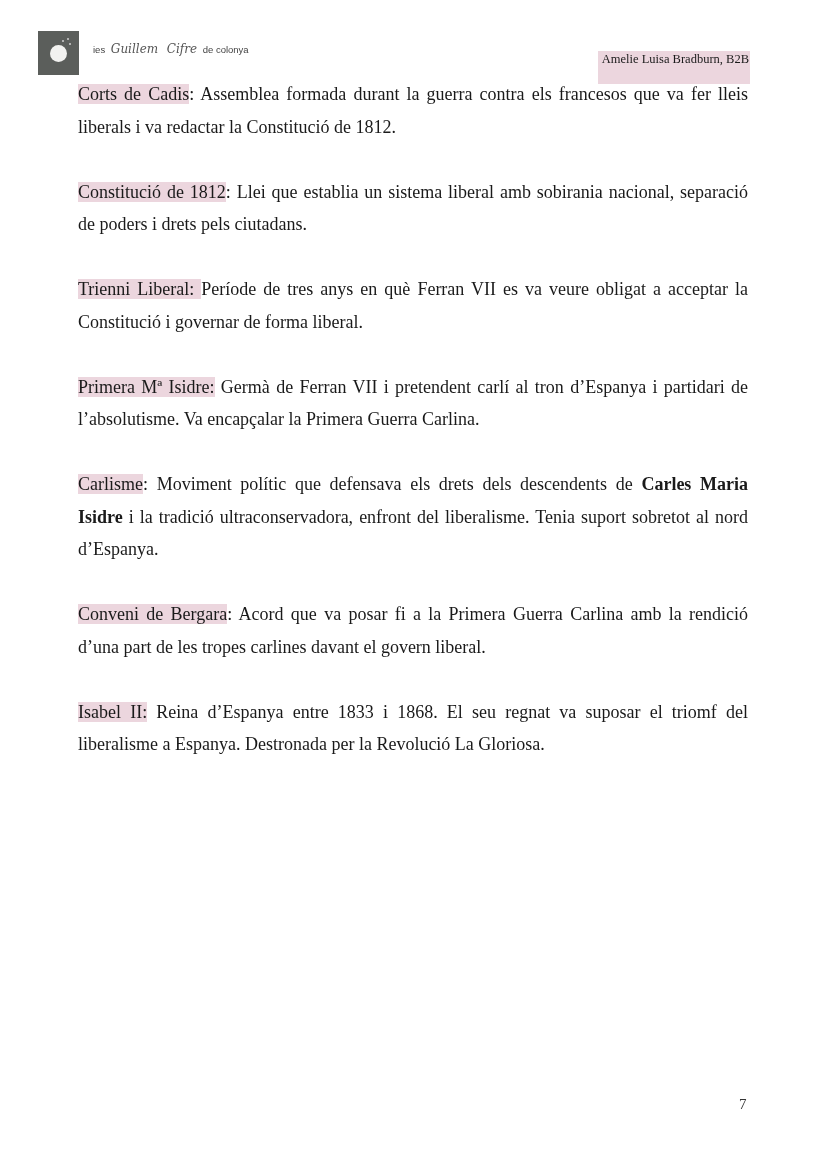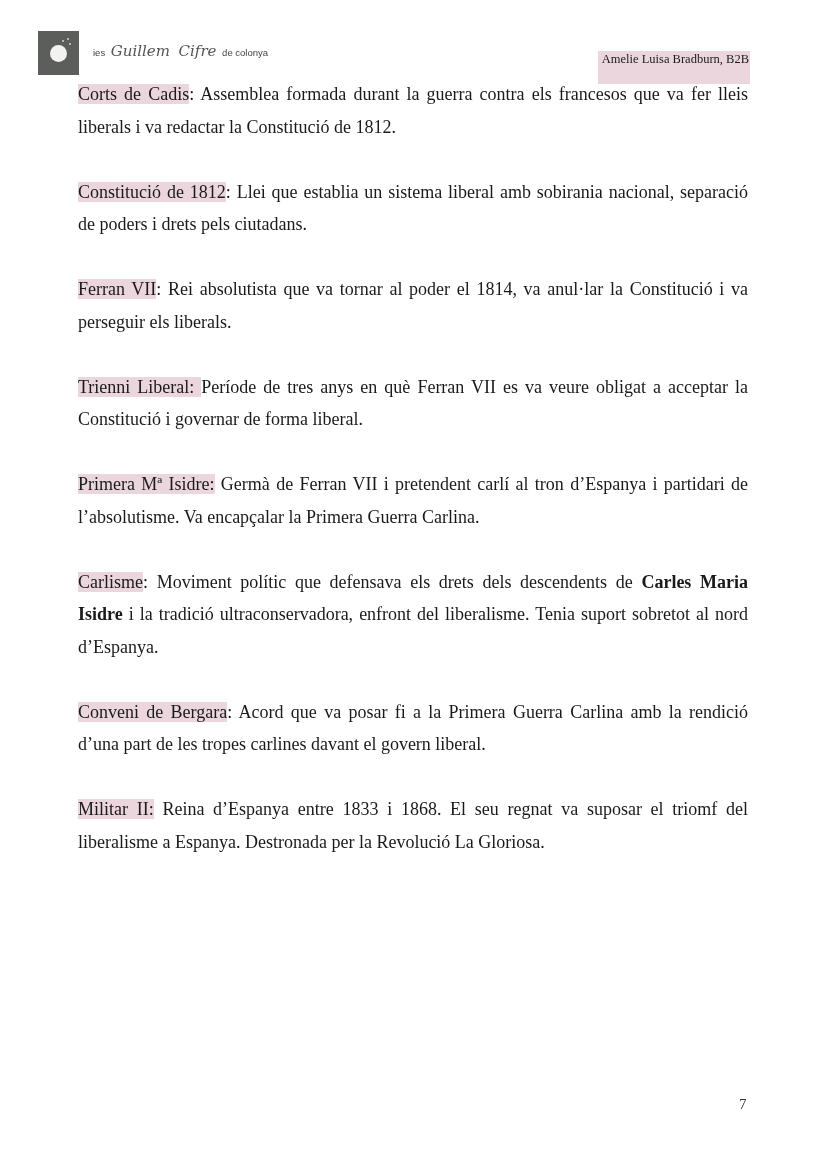--- a/index.html
+++ b/index.html
@@ -2,21 +2,21 @@
 <html><head>
   <meta charset="utf-8">
   <style>
     html, body { margin: 0; padding: 0; background: #ffffff; }
     body { width: 828px; height: 1169px; position: relative; overflow: hidden;
       font-family: "Liberation Serif", "DejaVu Serif", serif; color: #1a1a1a; }
     .logo-box { position: absolute; left: 38px; top: 31px; width: 41px; height: 44px; background: #5b5e5b; }
     .logo-circle { position: absolute; left: 12px; top: 14px; width: 17px; height: 17px; border-radius: 50%; background: #f2f2f0; }
     .logo-spark { position: absolute; width: 2px; height: 2px; background: #cfcfcf; border-radius: 50%; }
     .school-name { position: absolute; left: 93px; top: 42px; font-family: "Liberation Sans", sans-serif; font-size: 9.5px; color: #444; white-space: nowrap; }
-    .school-name .script { font-family: "DejaVu Serif", serif; font-style: italic; font-size: 15px; color: #555; margin: 0 3px; }
+    .school-name .script { font-family: "DejaVu Serif", serif; font-style: italic; font-size: 12px; color: #555; margin: 0 3px; }
     .author { position: absolute; right: 78px; top: 51px; font-size: 12.5px; background: #ecd6de; padding: 0 1px 17px 4px; line-height: 16px; }
     .content { position: absolute; left: 78px; top: 78px; width: 670px; }
     .entry { font-size: 18px; line-height: 32.5px; text-align: justify; margin: 0 0 32.5px 0; }
     .term { background: #ecd6de; }
     .bold { font-weight: bold; }
     .page-number { position: absolute; left: 739px; top: 1096px; font-size: 15px; color: #333; }
   </style>
 </head>
 <body>
 
@@ -32,21 +32,20 @@
   <span class="script">Guillem</span>
   <span class="script">Cifre</span>
   <span>de colonya</span>
 </div>
 
 <div class="author">Amelie Luisa Bradburn, B2B</div>
 
 <div class="content">
   <p class="entry"><span class="term">Corts de Cadis</span><span>:</span><span> Assemblea formada durant la guerra contra els francesos que va fer lleis liberals i va redactar la Constitució de 1812.</span></p>
   <p class="entry"><span class="term">Constitució de 1812</span><span>:</span><span> Llei que establia un sistema liberal amb sobirania nacional, separació de poders i drets pels ciutadans.</span></p>
-  <p class="entry"><span class="term">Ferran VII</span><span>:</span><span> Rei absolutista que va tornar al poder el 1814, va anul·lar la Constitució i va perseguir els liberals.</span></p>
   <p class="entry"><span class="term">Trienni Liberal: </span><span></span><span>Període de tres anys en què Ferran VII es va veure obligat a acceptar la Constitució i governar de forma liberal.</span></p>
   <p class="entry"><span class="term">Primera Mª Isidre:</span><span></span><span> Germà de Ferran VII i pretendent carlí al tron d’Espanya i partidari de l’absolutisme.  Va encapçalar la Primera Guerra Carlina.</span></p>
   <p class="entry"><span class="term">Carlisme</span><span>:</span><span> Moviment polític que defensava els drets dels descendents de </span><span class="bold">Carles Maria Isidre</span><span> i la tradició ultraconservadora, enfront del liberalisme. Tenia suport sobretot al nord d’Espanya.</span></p>
   <p class="entry"><span class="term">Conveni de Bergara</span><span>:</span><span> Acord que va posar fi a la Primera Guerra Carlina amb la rendició d’una part de les tropes carlines davant el govern liberal.</span></p>
-  <p class="entry"><span class="term">Militar II:</span><span></span><span> Reina d’Espanya entre 1833 i 1868. El seu regnat va suposar el triomf del liberalisme a Espanya. Destronada per la Revolució La Gloriosa.</span></p>
+  <p class="entry"><span class="term">Isabel II:</span><span></span><span> Reina d’Espanya entre 1833 i 1868. El seu regnat va suposar el triomf del liberalisme a Espanya. Destronada per la Revolució La Gloriosa.</span></p>
 </div>
 
 <div class="page-number">7</div>
 
 </body></html>

